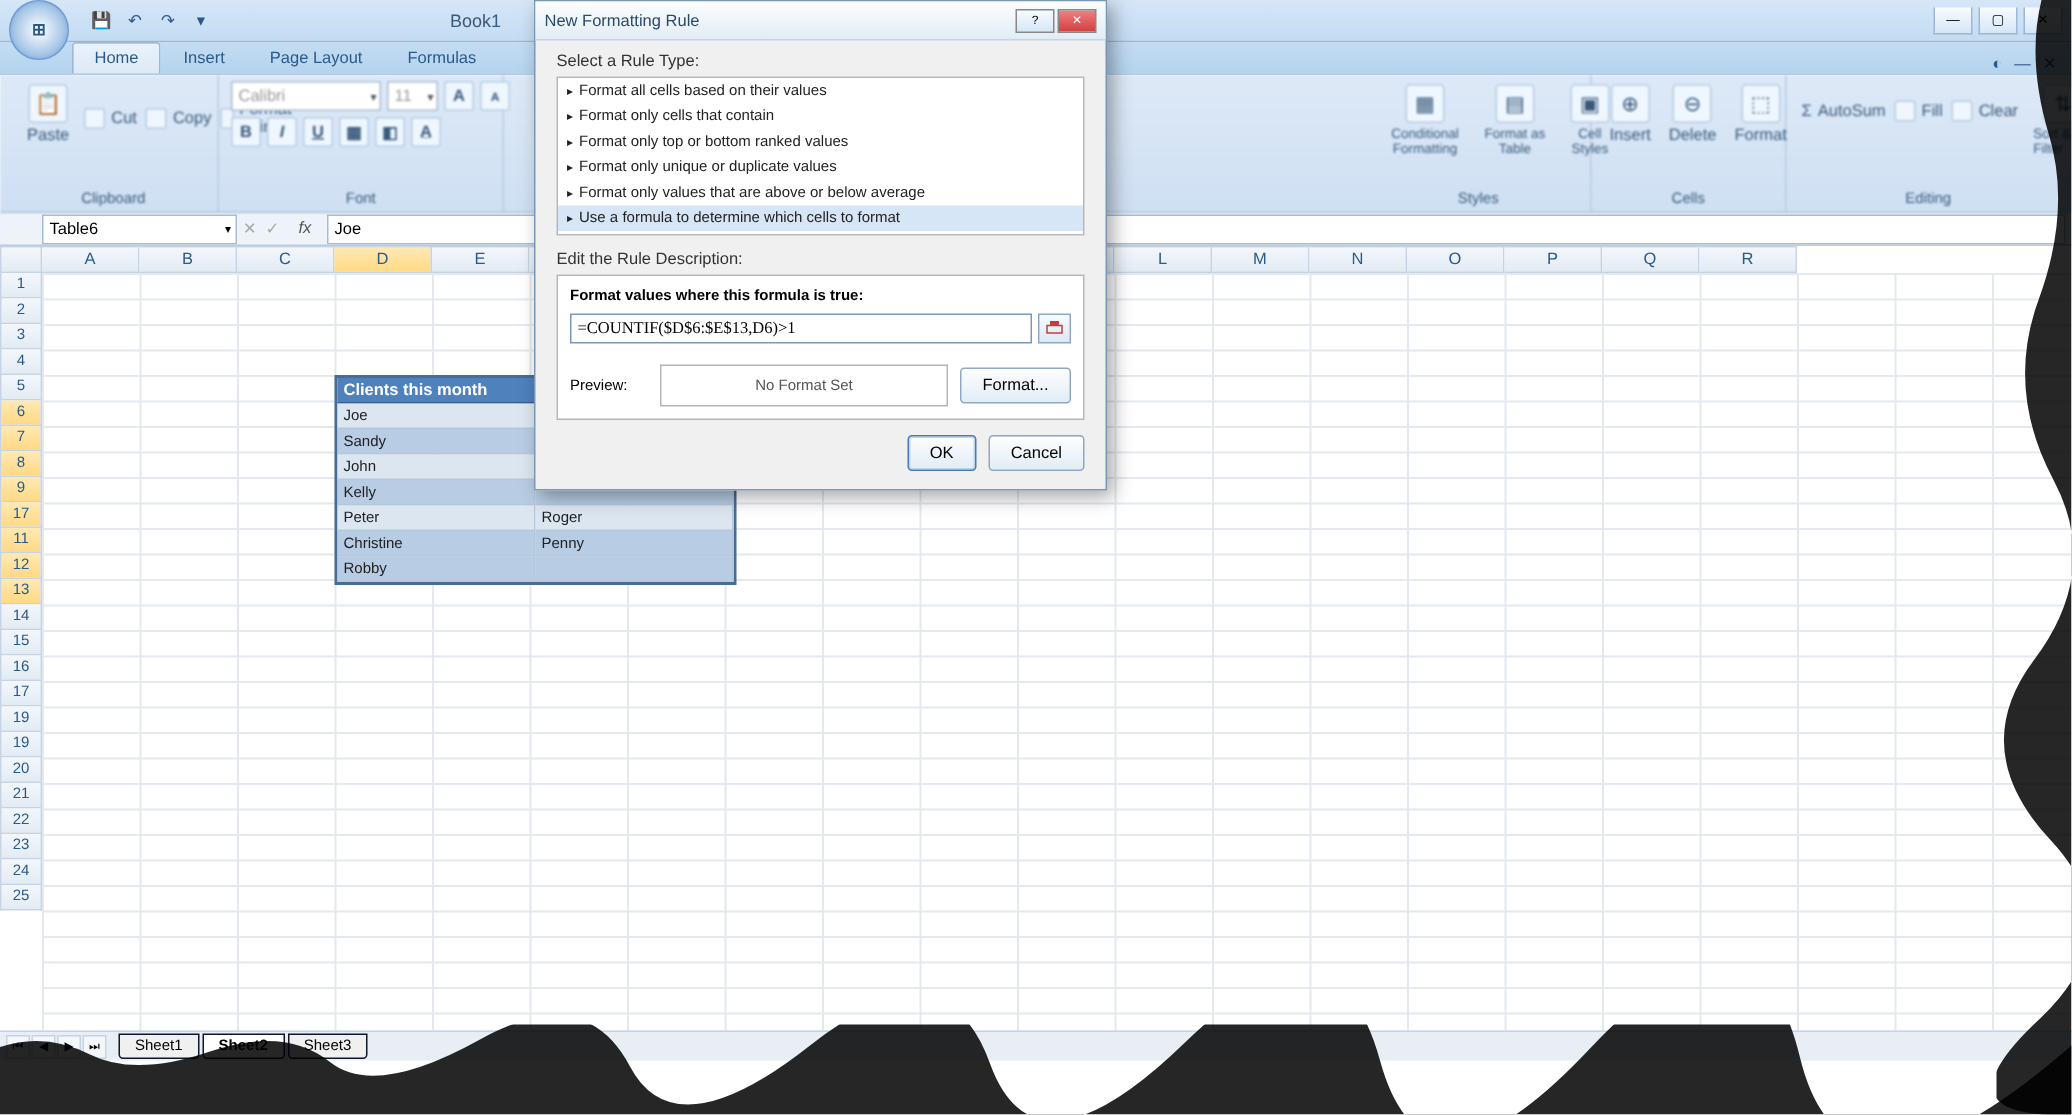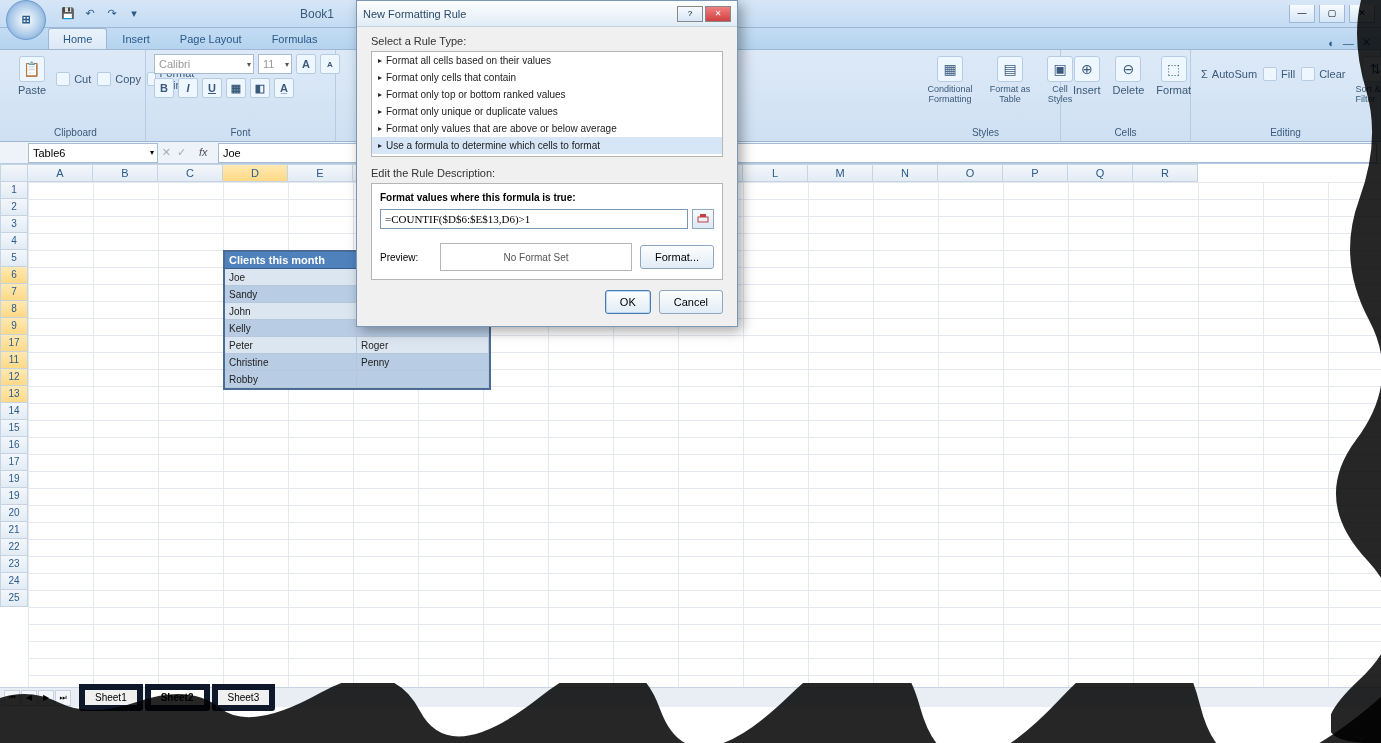--- a/index.html
+++ b/index.html
@@ -88,21 +88,21 @@
 .preview-lbl { width:52px; font-size:10px; }
 .preview-box { flex:1; height:28px; border:1px solid #b5b5b5; background:#fff; display:flex; align-items:center; justify-content:center; font-size:10px; color:#555; }
 .fmt-btn,.dlg-btn { height:24px; padding:0 14px; border:1px solid #8fa7c0; background:linear-gradient(#fdfefe,#e1ecf6); border-radius:3px; font-size:11px; display:flex; align-items:center; }
 .dlg-buttons { display:flex; justify-content:flex-end; gap:8px; margin-top:10px; }
 .dlg-btn.primary { border:1px solid #4a7ab2; box-shadow:0 0 0 1px #bcd5ee inset; }
 
 
 .sheettabs { position:absolute; bottom:36px; left:0; right:0; height:20px; background:#e8eef4; border-top:1px solid #c5d3e2; display:flex; align-items:center; padding-left:4px; gap:2px; filter:blur(0.5px); }
 .nav-btns { display:flex; gap:1px; margin-right:6px; }
 .nav-btn { width:16px; height:16px; background:#f3f7fb; border:1px solid #c5d3e2; display:flex; align-items:center; justify-content:center; font-size:8px; }
-.stab { padding:2px 10px; background:#f0f0f0; border:6px solid #0f172a; border-radius:0 0 3px 3px; font-size:10px; }
+.stab { padding:2px 10px; background:#f0f0f0; border:1px solid #0f172a; border-radius:0 0 3px 3px; font-size:10px; }
 .stab.active { background:#fff; font-weight:bold; }
 
 
 .torn { position:absolute; left:0; right:0; bottom:0; height:60px; pointer-events:none; }
 .torn svg { width:100%; height:100%; }
 .torn-r { position:absolute; top:0; right:0; bottom:0; width:50px; pointer-events:none; }
 .torn-r svg { width:100%; height:100%; }
 </style>
 </head>
 <body>

